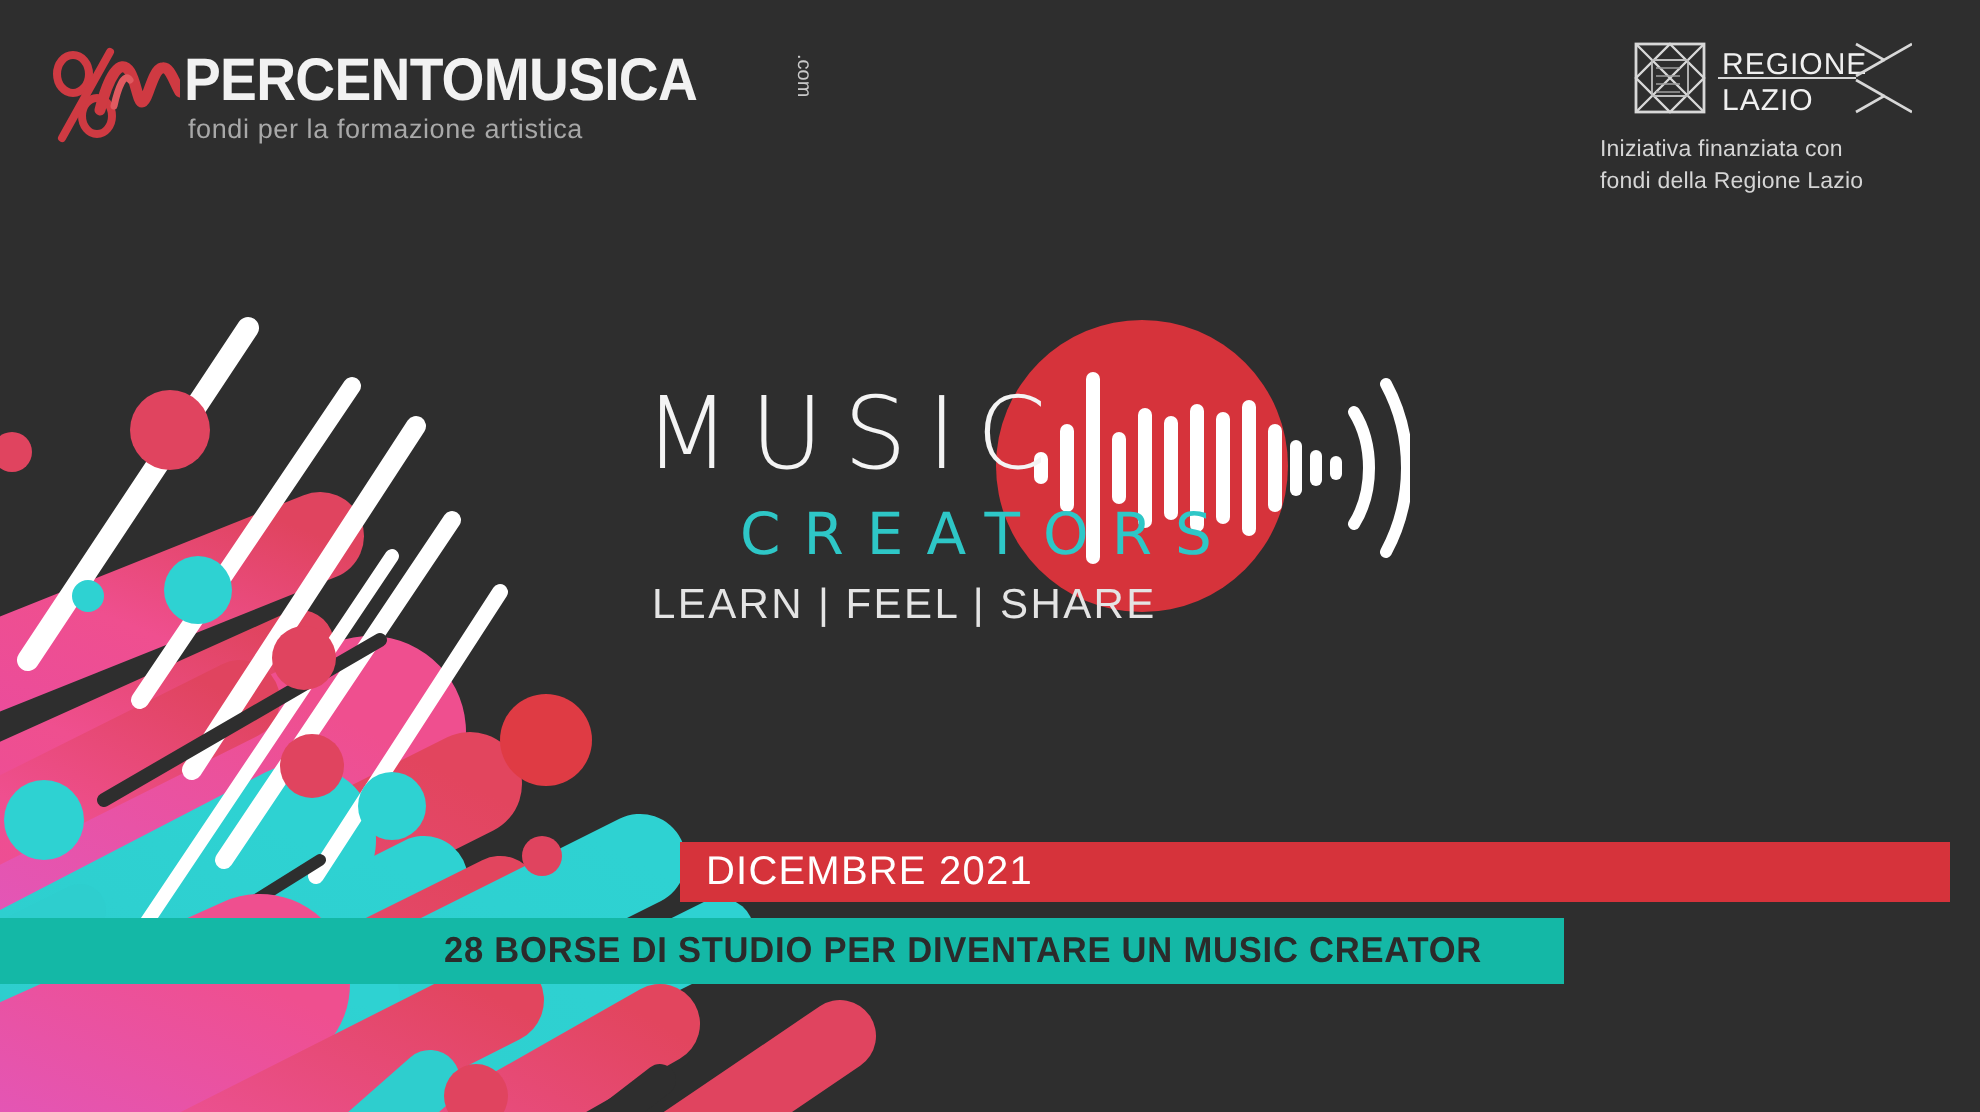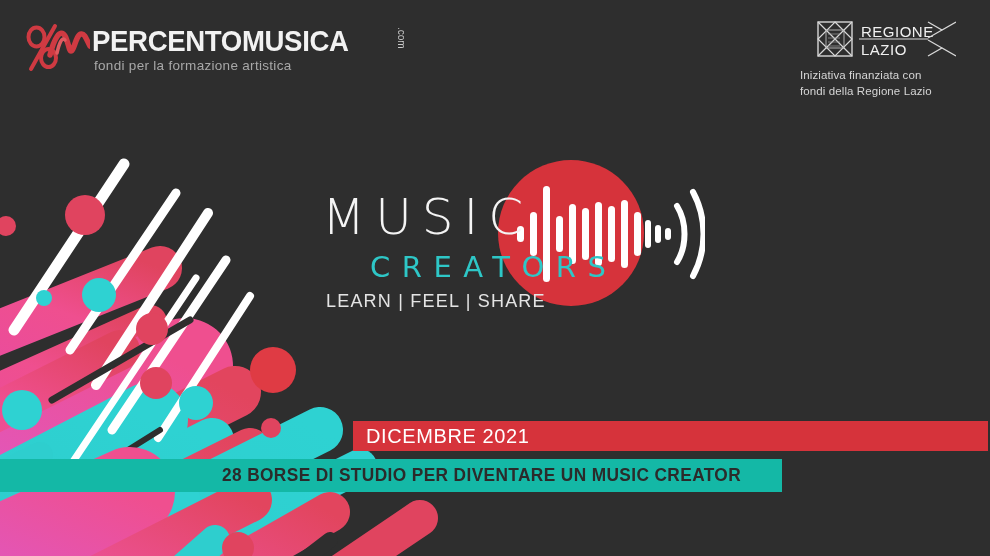--- a/index.html
+++ b/index.html
@@ -137,39 +137,39 @@
     line-height: 1;
     font-weight: 400;
     font-family: "DejaVu Sans", sans-serif;
     white-space: nowrap;
     margin-left: 45px;
   }
   .tagline {
     position: absolute;
     left: 4px;
     top: 132px;
-    font-size: 18px;
+    font-size: 21px;
     color: #e4e4e4;
     letter-spacing: 1.2px;
     line-height: 1;
     font-weight: 400;
     white-space: nowrap;
   }
   .wave {
     position: absolute;
     left: 193px;
     top: 22px;
     width: 190px;
     height: 104px;
   }
 
   
   .banner-red {
     position: absolute;
-    left: 353px;
+    left: 340px;
     top: 421px;
     width: 635px;
     height: 30px;
     background: #d6333b;
     display: flex;
     align-items: center;
   }
   .banner-red-text {
     margin-left: 13px;
     font-size: 20px;

